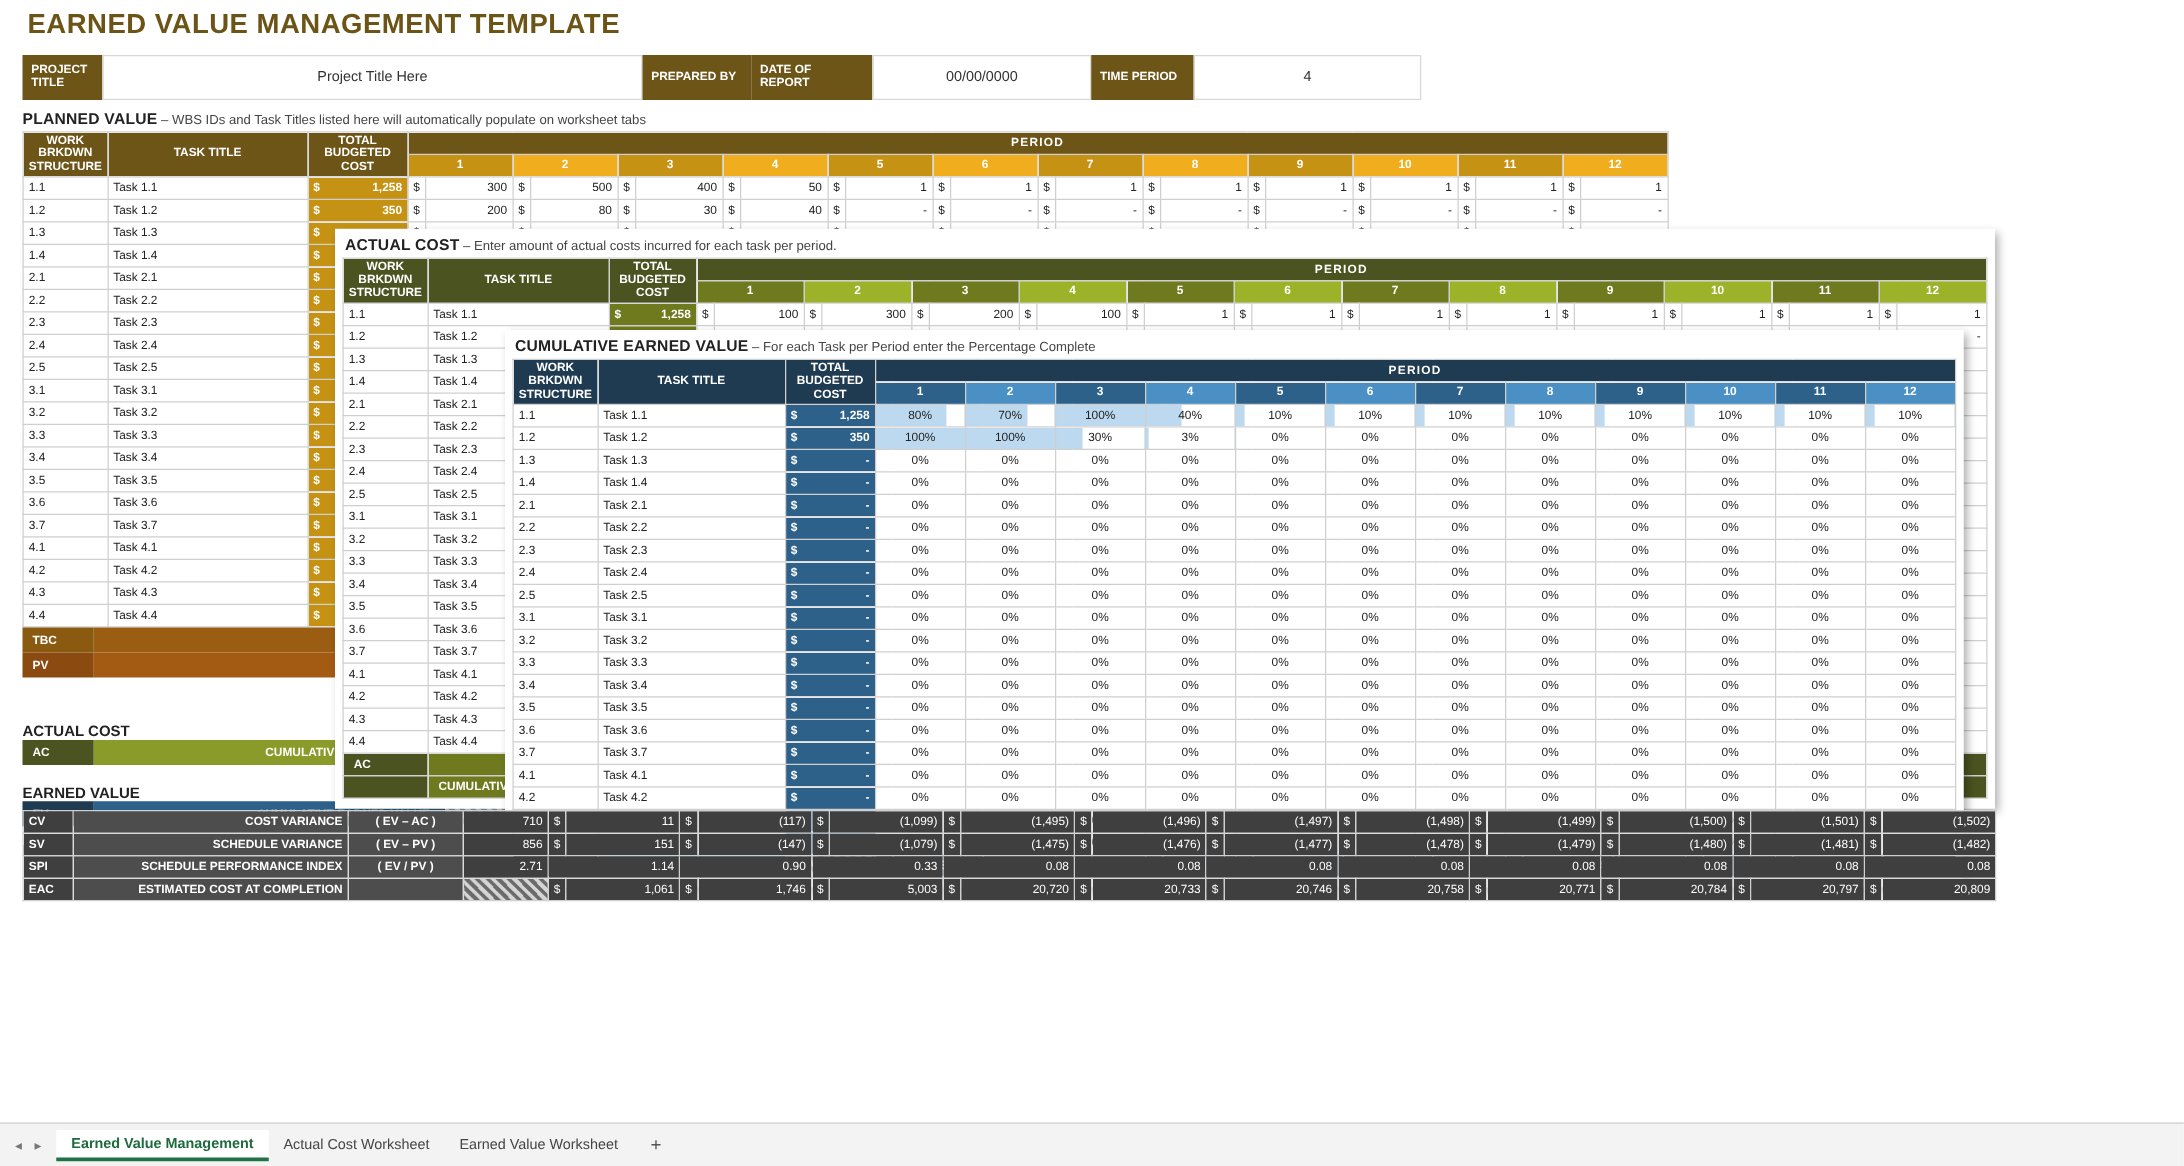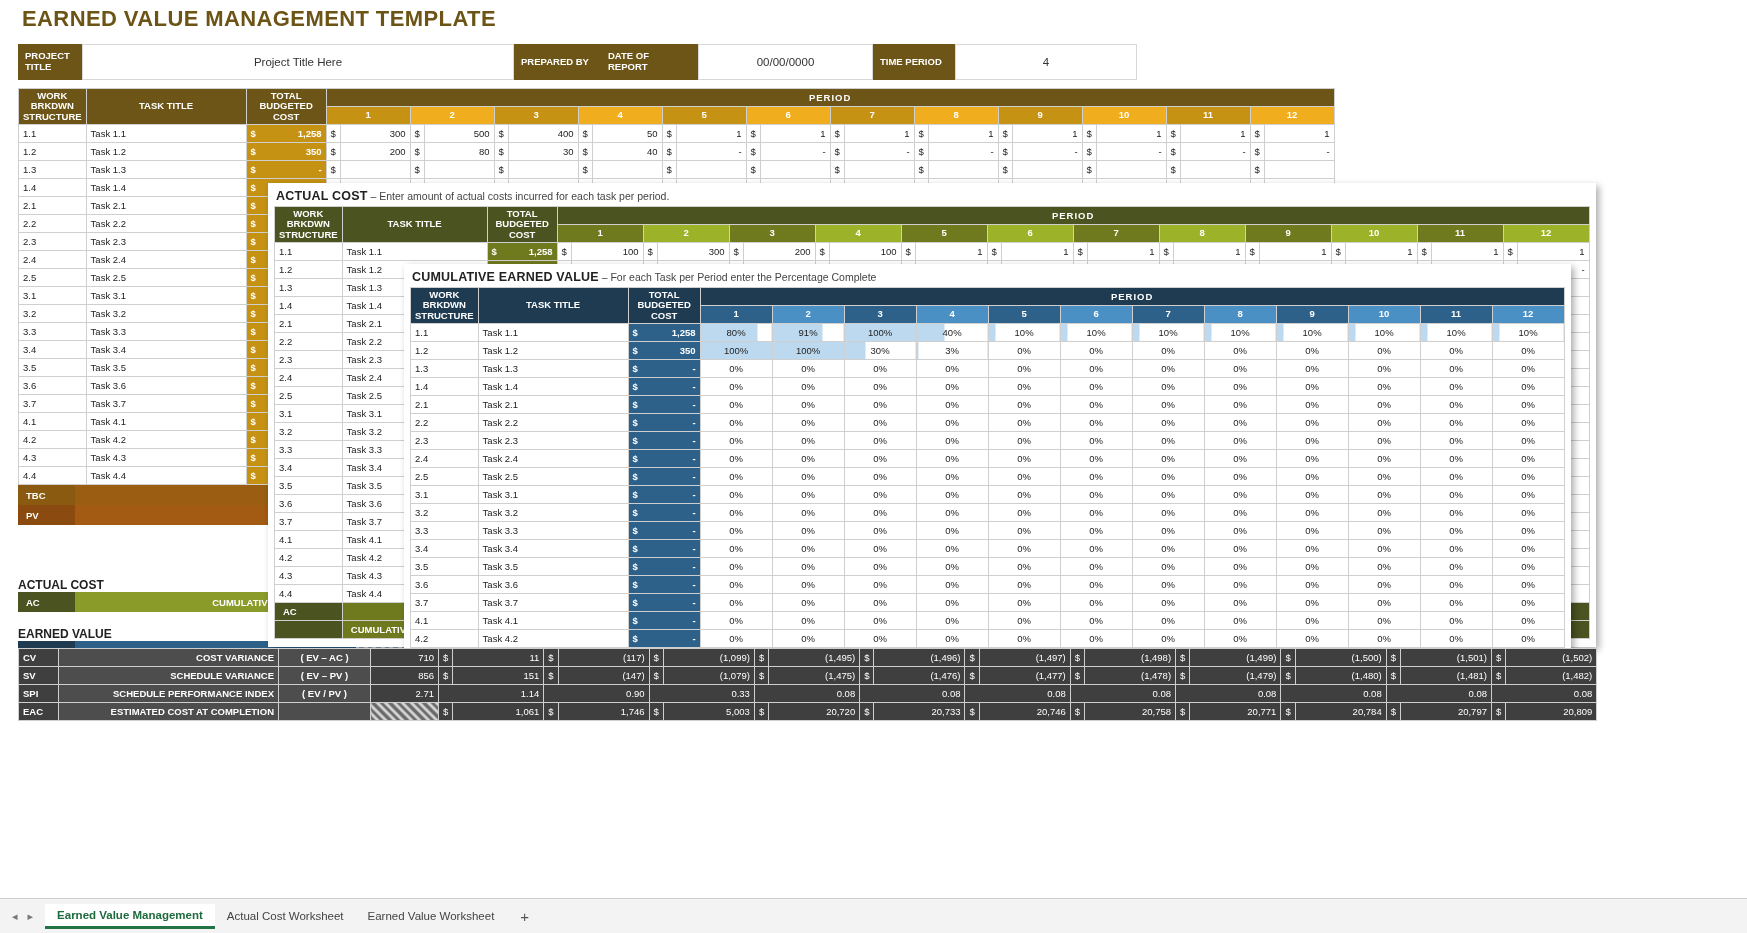--- a/index.html
+++ b/index.html
@@ -130,20 +130,23 @@
   <div class="lbl w-pt-l">PROJECT TITLE</div>
   <div class="val w-pt-v">Project Title Here</div>
   <div class="lbl w-pb-l">PREPARED BY</div>
   <div class="lbl w-dr-l">DATE OF REPORT</div>
   <div class="val w-dr-v">00/00/0000</div>
   <div class="lbl w-tp-l">TIME PERIOD</div>
   <div class="val w-tp-v">4</div>
 </div>
 
 <div id="pv-wrap">
+  <div class="cap" style="margin-bottom:3px;">
+    <b>PLANNED VALUE</b><span class="sub"> – WBS IDs and Task Titles listed here will automatically populate on worksheet tabs</span>
+  </div>
   <table class="grid" id="pv-table">
       <tbody>
         <tr class="pv-hdr">
           <td class="hdr-main hdr-tall" rowspan="2" style="width:60px">WORK<br>BRKDWN<br>STRUCTURE</td>
           <td class="hdr-main hdr-tall" rowspan="2" style="width:160px">TASK TITLE</td>
           <td class="hdr-main hdr-tall" rowspan="2" style="width:80px">TOTAL<br>BUDGETED<br>COST</td>
           <td class="period-top" colspan="24">PERIOD</td>
         </tr>
         <tr>
           <td class="hdr-main pv-p-odd" colspan="2" style="width:84px">1</td>
@@ -1623,21 +1626,21 @@
         <tr>
           <td class="wbs rowcell">1.1</td>
           <td class="tt rowcell">Task 1.1</td>
           <td class="ev-budget">
             <div style="display:flex;justify-content:space-between;">
               <span>$</span>
               <span>1,258</span>
             </div>
           </td>
           <td class="pct rowcell" colspan="2" style="background: linear-gradient(to right, rgb(188, 217, 239) 0px, rgb(188, 217, 239) 80%, rgb(255, 255, 255) 80%);">80%</td>
-          <td class="pct rowcell" colspan="2" style="background: linear-gradient(to right, rgb(188, 217, 239) 0px, rgb(188, 217, 239) 70%, rgb(255, 255, 255) 70%);">91%</td>
+          <td class="pct rowcell" colspan="2" style="background: linear-gradient(to right, rgb(188, 217, 239) 0px, rgb(188, 217, 239) 70%, rgb(255, 255, 255) 70%);">70%</td>
           <td class="pct rowcell" colspan="2" style="background: linear-gradient(to right, rgb(188, 217, 239) 0px, rgb(188, 217, 239) 100%, rgb(255, 255, 255) 100%);">100%</td>
           <td class="pct rowcell" colspan="2" style="background: linear-gradient(to right, rgb(188, 217, 239) 0px, rgb(188, 217, 239) 40%, rgb(255, 255, 255) 40%);">40%</td>
           <td class="pct rowcell" colspan="2" style="background: linear-gradient(to right, rgb(188, 217, 239) 0px, rgb(188, 217, 239) 10%, rgb(255, 255, 255) 10%);">10%</td>
           <td class="pct rowcell" colspan="2" style="background: linear-gradient(to right, rgb(188, 217, 239) 0px, rgb(188, 217, 239) 10%, rgb(255, 255, 255) 10%);">10%</td>
           <td class="pct rowcell" colspan="2" style="background: linear-gradient(to right, rgb(188, 217, 239) 0px, rgb(188, 217, 239) 10%, rgb(255, 255, 255) 10%);">10%</td>
           <td class="pct rowcell" colspan="2" style="background: linear-gradient(to right, rgb(188, 217, 239) 0px, rgb(188, 217, 239) 10%, rgb(255, 255, 255) 10%);">10%</td>
           <td class="pct rowcell" colspan="2" style="background: linear-gradient(to right, rgb(188, 217, 239) 0px, rgb(188, 217, 239) 10%, rgb(255, 255, 255) 10%);">10%</td>
           <td class="pct rowcell" colspan="2" style="background: linear-gradient(to right, rgb(188, 217, 239) 0px, rgb(188, 217, 239) 10%, rgb(255, 255, 255) 10%);">10%</td>
           <td class="pct rowcell" colspan="2" style="background: linear-gradient(to right, rgb(188, 217, 239) 0px, rgb(188, 217, 239) 10%, rgb(255, 255, 255) 10%);">10%</td>
           <td class="pct rowcell" colspan="2" style="background: linear-gradient(to right, rgb(188, 217, 239) 0px, rgb(188, 217, 239) 10%, rgb(255, 255, 255) 10%);">10%</td>

